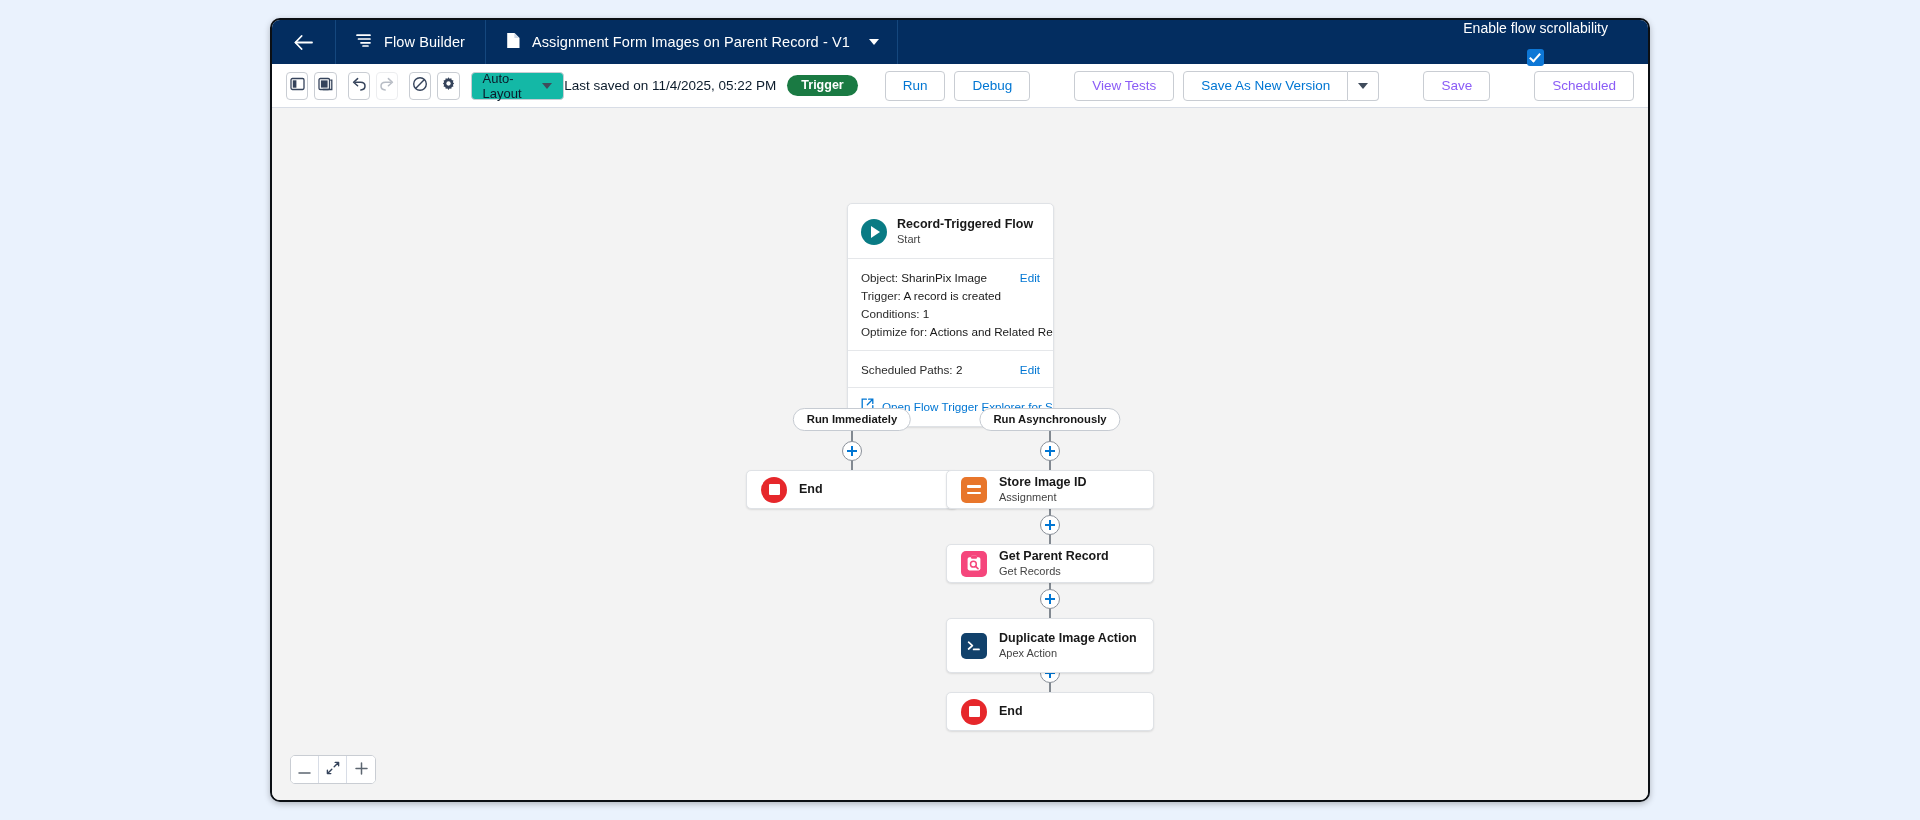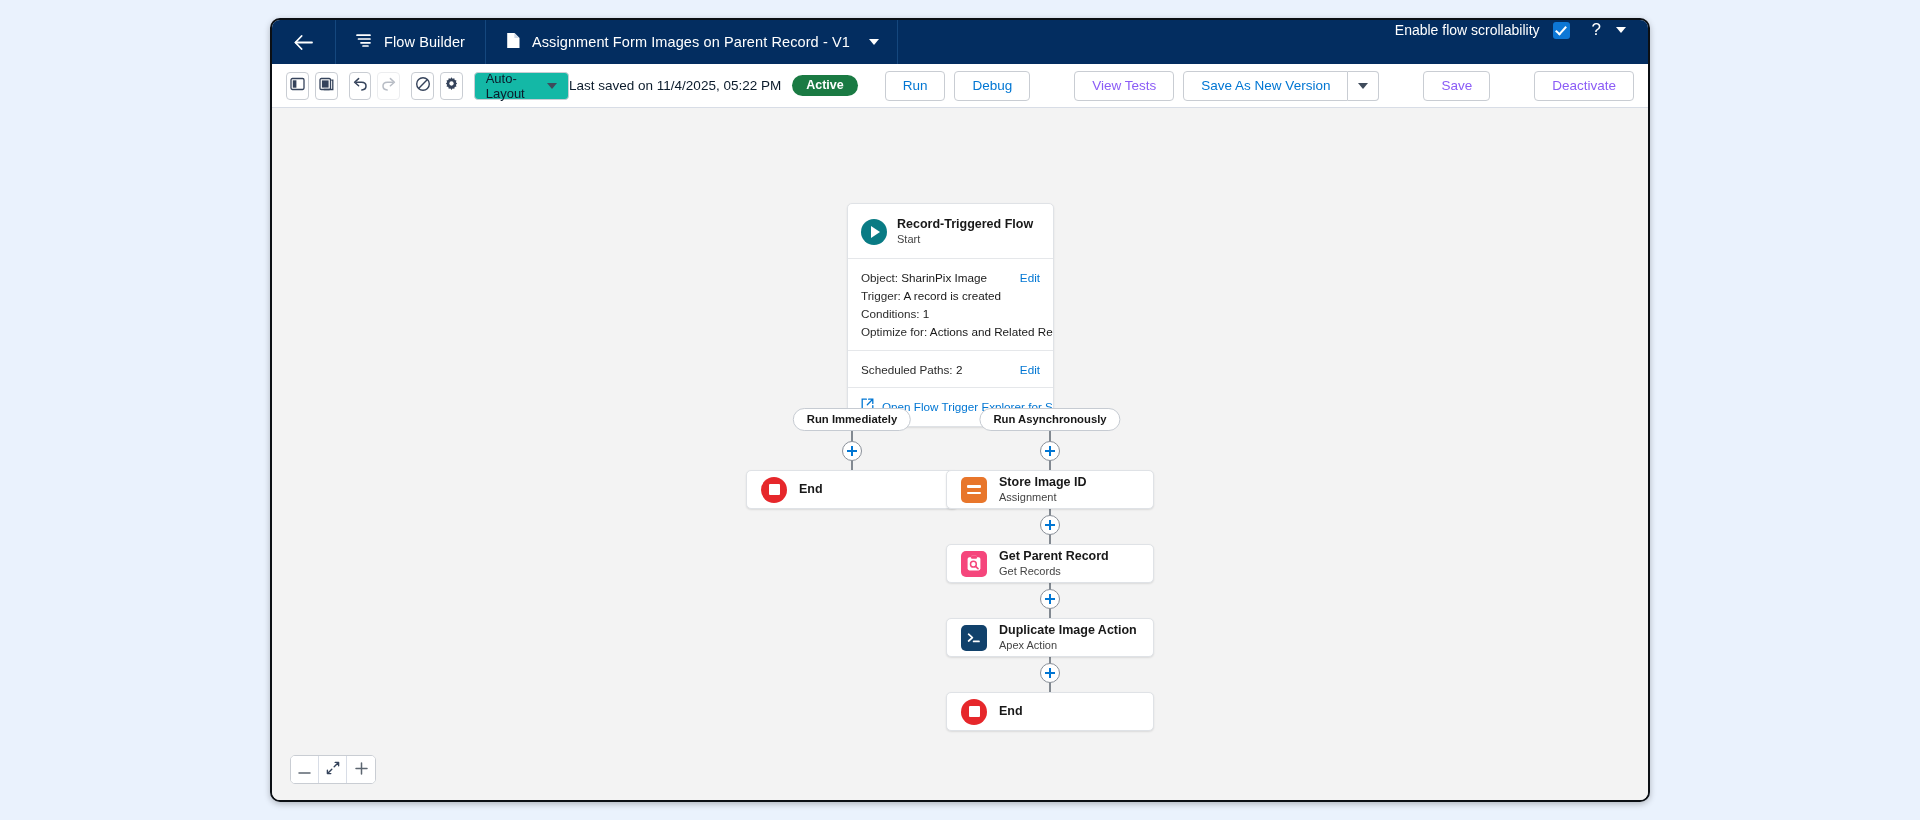--- a/index.html
+++ b/index.html
@@ -55,21 +55,22 @@
     border-left: 5px solid transparent;
     border-right: 5px solid transparent;
     border-top: 6px solid #fff;
     margin-left: 8px;
   }
   #hdr-right {
     margin-left: auto;
     display: flex;
     align-items: center;
     gap: 13px;
-    padding-right: 22px;
+    padding-right: 40px;
+    flex-direction: column;
   }
   #scroll-label { font-size: 14px; }
   .checkbox-on {
     width: 17px; height: 17px;
     background: #0d77d6;
     border-radius: 3px;
     position: relative;
   }
   .checkbox-on::after {
     content: "";
@@ -432,35 +433,35 @@
       </span>
     </div>
 
     <div id="layout-select">
       <span>Auto-Layout</span>
       <span class="sel-caret"></span>
     </div>
 
     <div id="tb-center">
       <span id="saved-text">Last saved on 11/4/2025, 05:22 PM</span>
-      <span id="status-badge">Active</span>
+      <span id="status-badge">Trigger</span>
     </div>
 
     <div id="tb-right">
       <div class="act-btn">Run</div>
       <div class="act-btn">Debug</div>
       <div class="act-btn disabled">View Tests</div>
       <div class="split-wrap">
         <div class="act-btn">Save As New Version</div>
         <div class="split-caret-btn">
           <span class="sel-caret"></span>
         </div>
       </div>
       <div class="act-btn disabled">Save</div>
-      <div class="act-btn disabled">Deactivate</div>
+      <div class="act-btn disabled">Scheduled</div>
     </div>
   </div>
 
   <div id="canvas">
 
     <svg id="flow">
       <g fill="none" stroke="#5c6670" stroke-width="1.5">
 
         <line x1="678.5" y1="254" x2="678.5" y2="268"></line>
 
@@ -567,21 +568,21 @@
           <circle cx="7.4" cy="9.2" r="2.9" fill="none" stroke="#f5467c" stroke-width="1.5"></circle>
           <line x1="9.6" y1="11.4" x2="12" y2="13.6" stroke="#f5467c" stroke-width="1.7" stroke-linecap="round"></line>
         </svg>
       </span>
       <span>
         <div class="node-title">Get Parent Record</div>
         <div class="node-sub">Get Records</div>
       </span>
     </div>
 
-    <div class="flow-node" style="left:674px; top:510px; width:208px; height:39px;">
+    <div class="flow-node" style="left:674px; top:510px; width:208px; height:55px;">
       <span class="node-icon ic-apex">
         <svg width="18" height="16" viewBox="0 0 18 16">
           <path d="M3.6 4.2L7.4 7.6 3.6 11" fill="none" stroke="#fff" stroke-width="1.7" stroke-linecap="round" stroke-linejoin="round"></path>
           <line x1="8.6" y1="11.4" x2="14" y2="11.4" stroke="#fff" stroke-width="1.7" stroke-linecap="round"></line>
         </svg>
       </span>
       <span>
         <div class="node-title">Duplicate Image Action</div>
         <div class="node-sub">Apex Action</div>
       </span>

